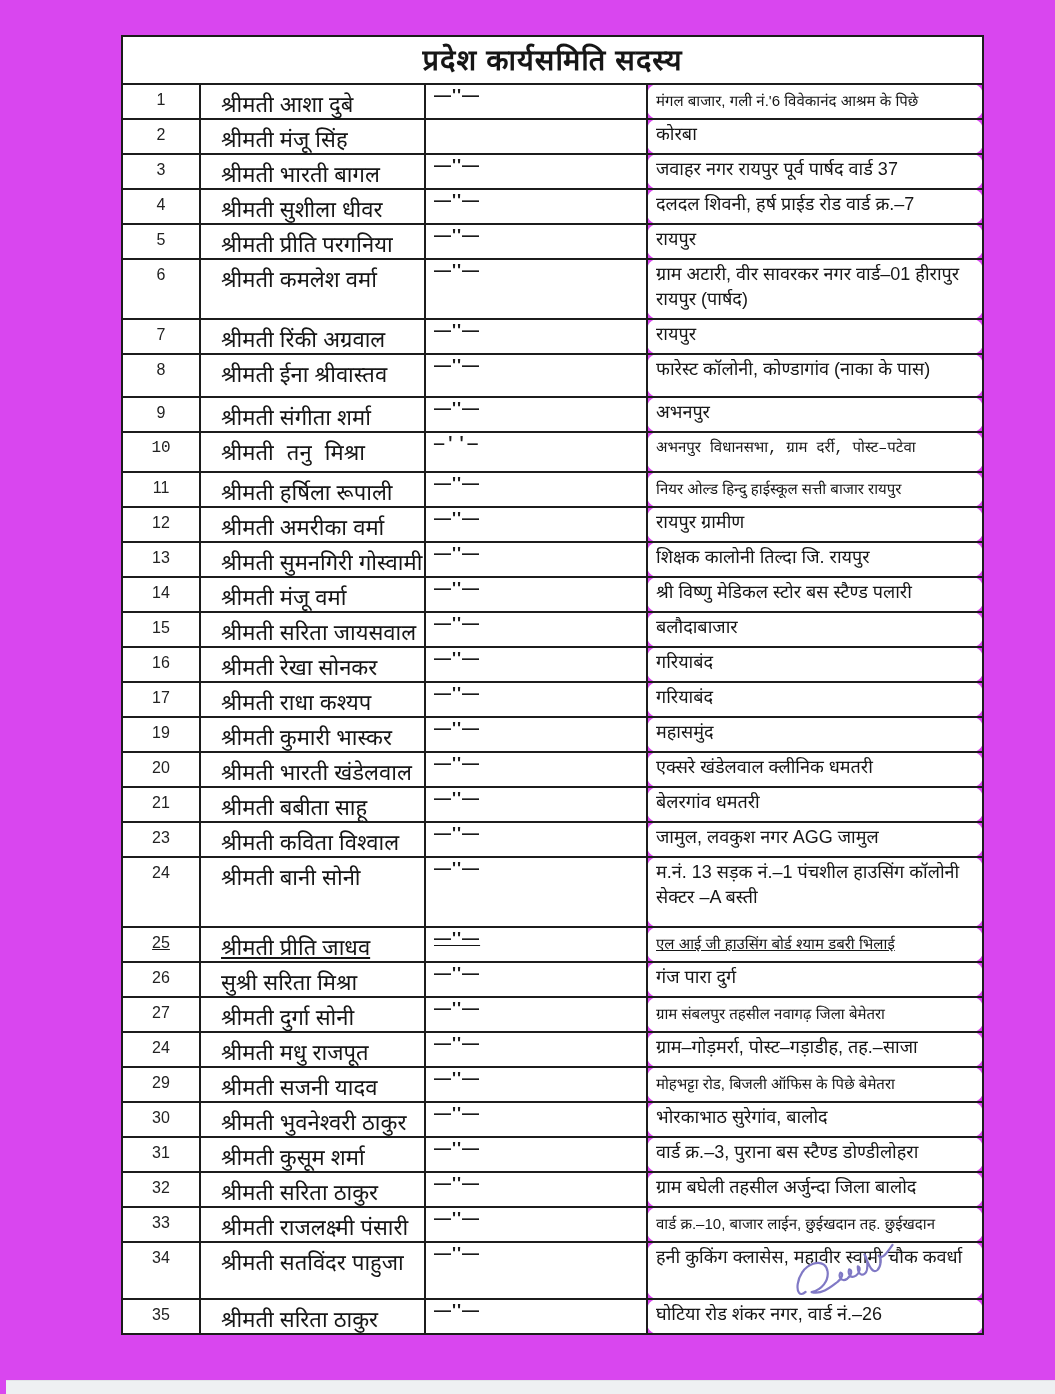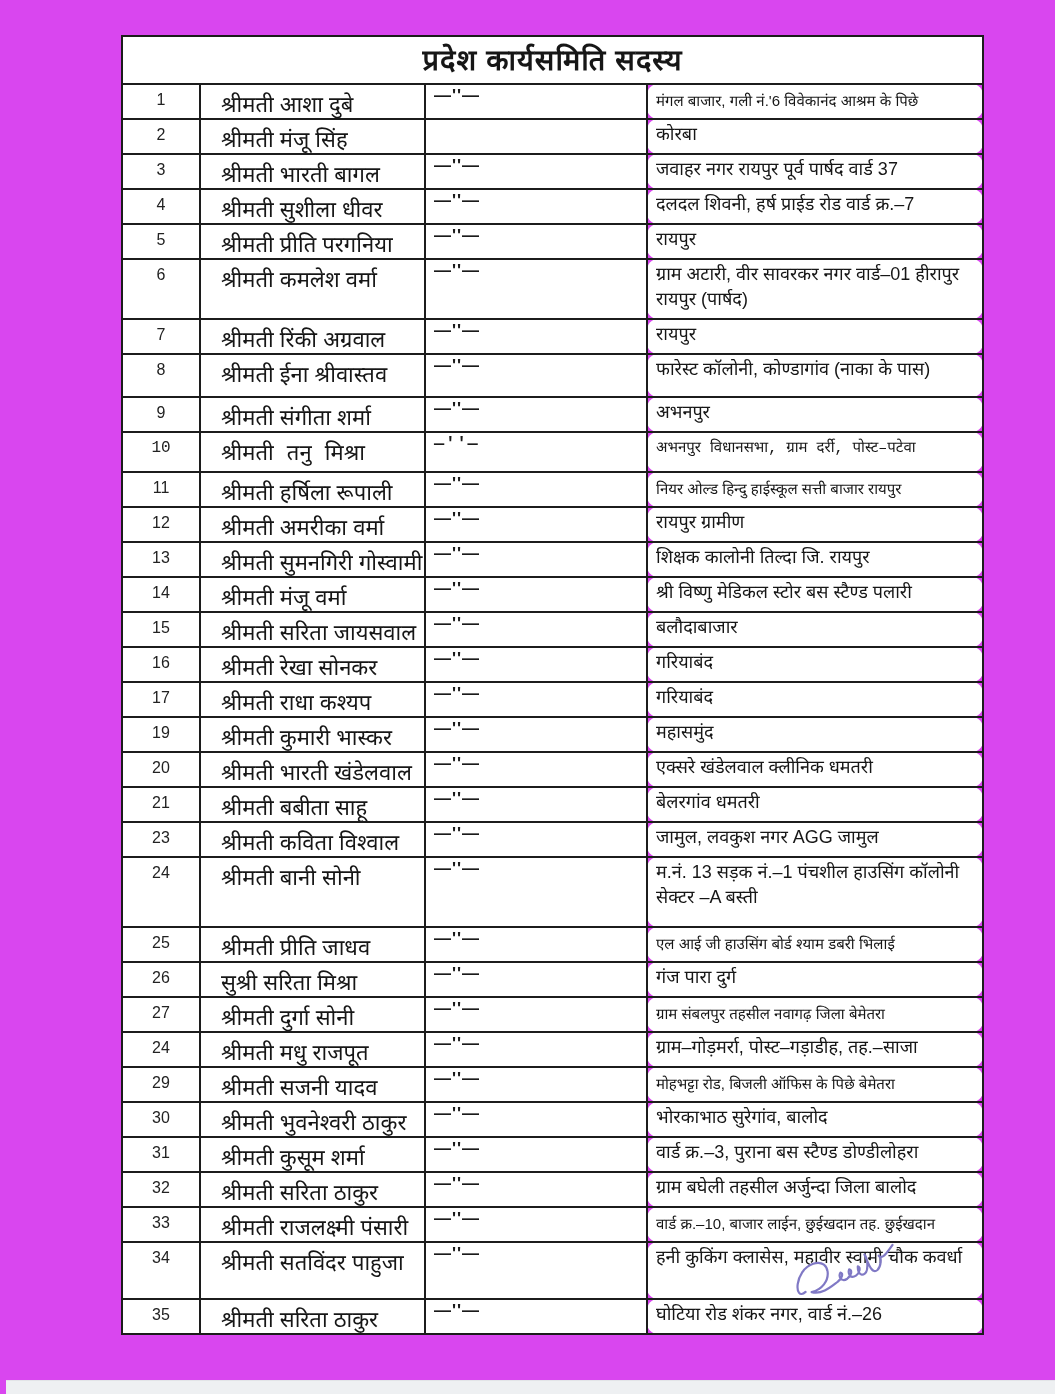--- a/index.html
+++ b/index.html
@@ -214,21 +214,21 @@
           <td class="name">श्रीमती कविता विश्वाल</td>
           <td class="ditto">—''—</td>
           <td class="address">जामुल, लवकुश नगर AGG जामुल</td>
         </tr>
         <tr style="height: 70px;">
           <td class="sn">24</td>
           <td class="name">श्रीमती बानी सोनी</td>
           <td class="ditto">—''—</td>
           <td class="address">म.नं. 13 सड़क नं.–1 पंचशील हाउसिंग कॉलोनी सेक्टर –A बस्ती</td>
         </tr>
-        <tr style="height: 33px;">
+        <tr style="height: 33px; text-decoration: underline;">
           <td class="sn">25</td>
           <td class="name">श्रीमती प्रीति जाधव</td>
           <td class="ditto">—''—</td>
           <td class="address small">एल आई जी हाउसिंग बोर्ड श्याम डबरी भिलाई</td>
         </tr>
         <tr style="height: 29px; margin-left: 43px;">
           <td class="sn">26</td>
           <td class="name">सुश्री सरिता मिश्रा</td>
           <td class="ditto">—''—</td>
           <td class="address">गंज पारा दुर्ग</td>

